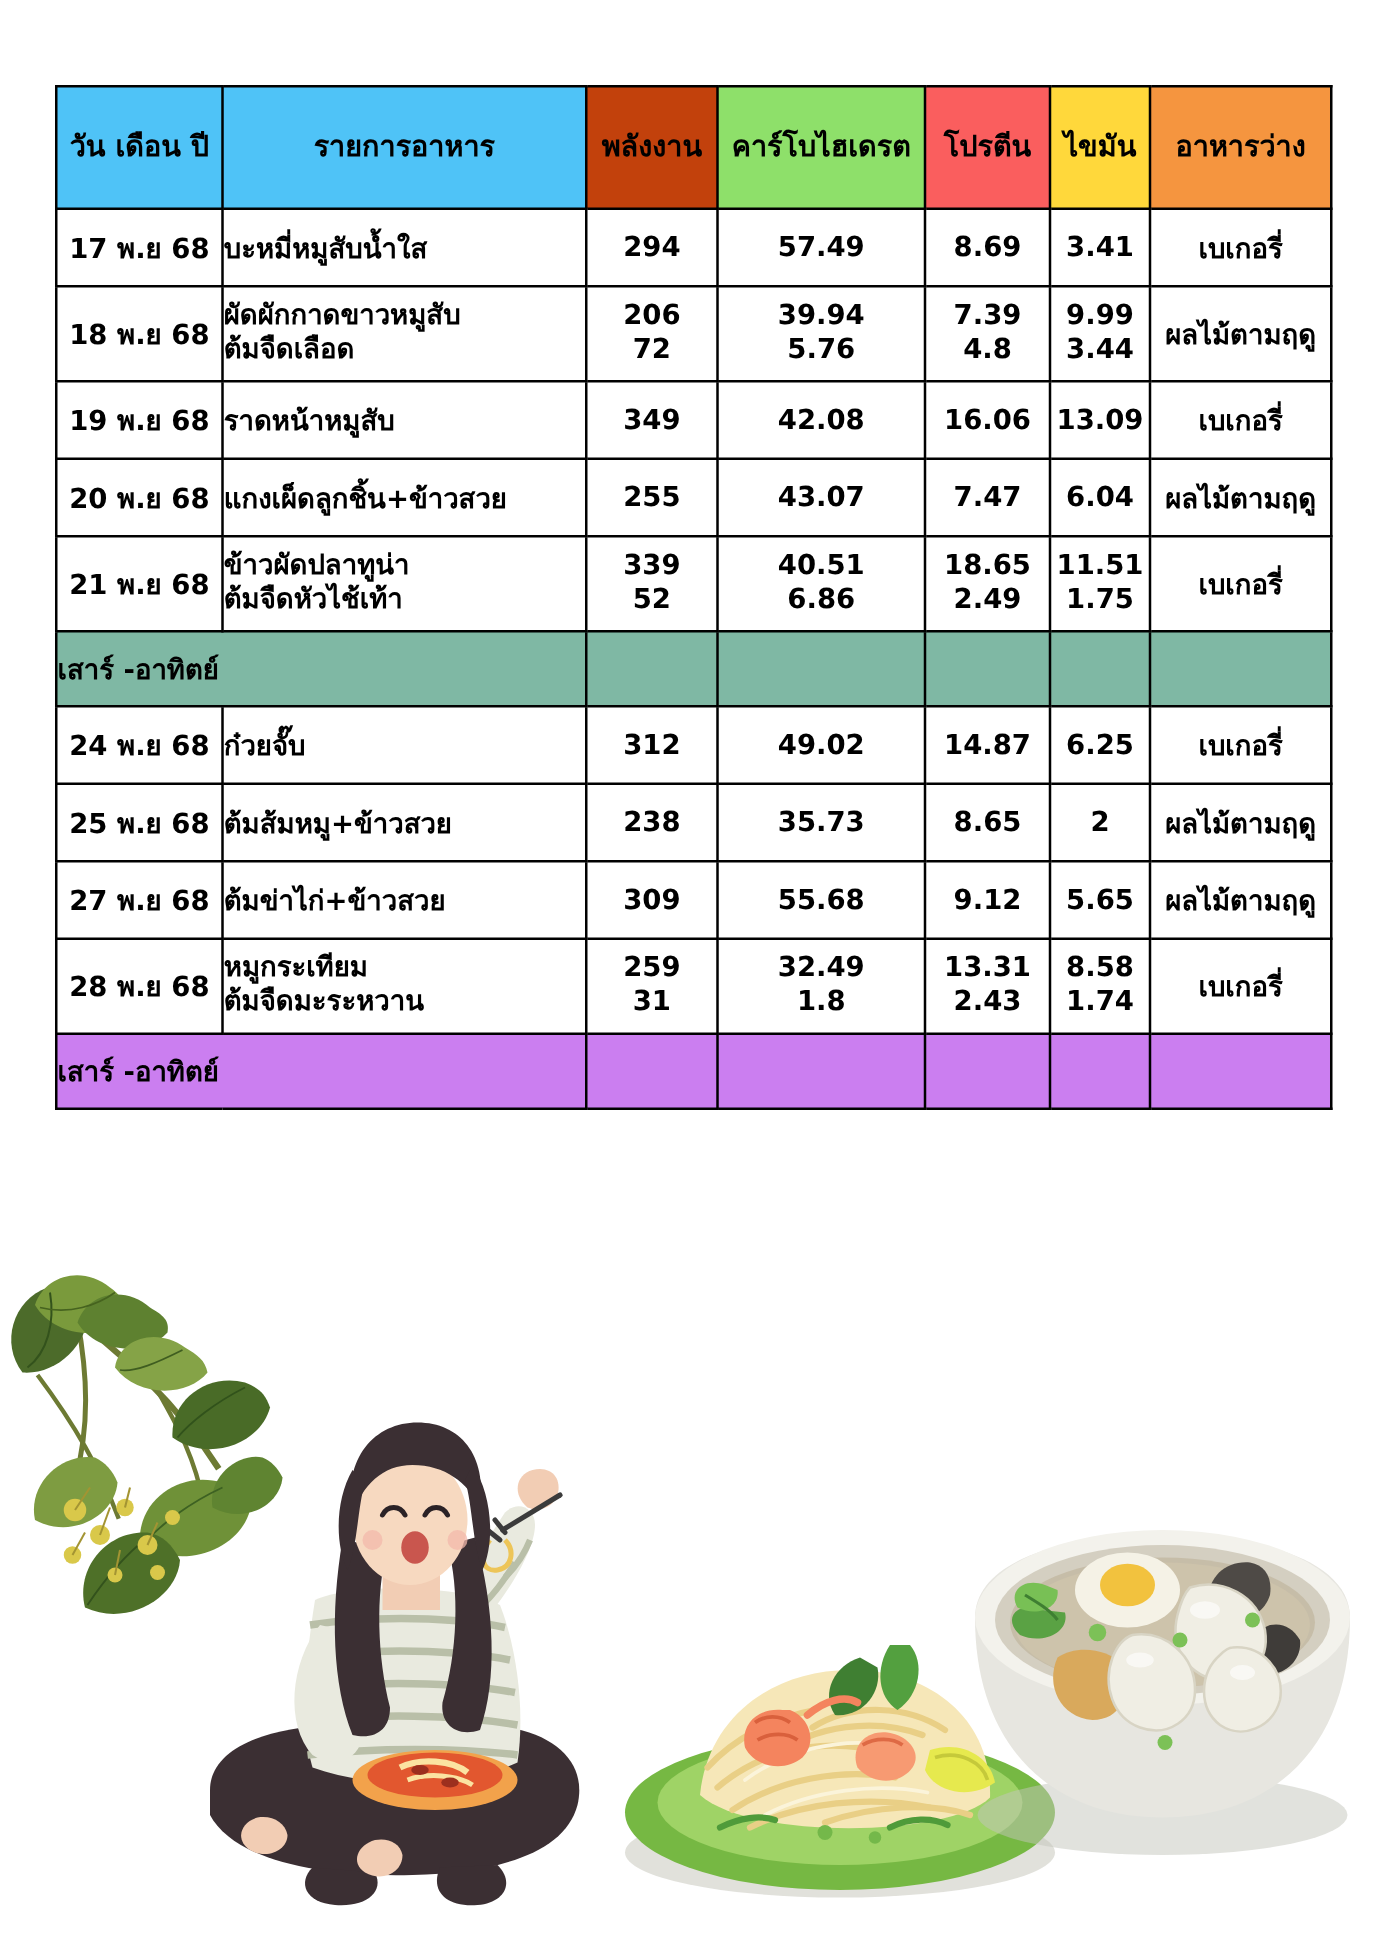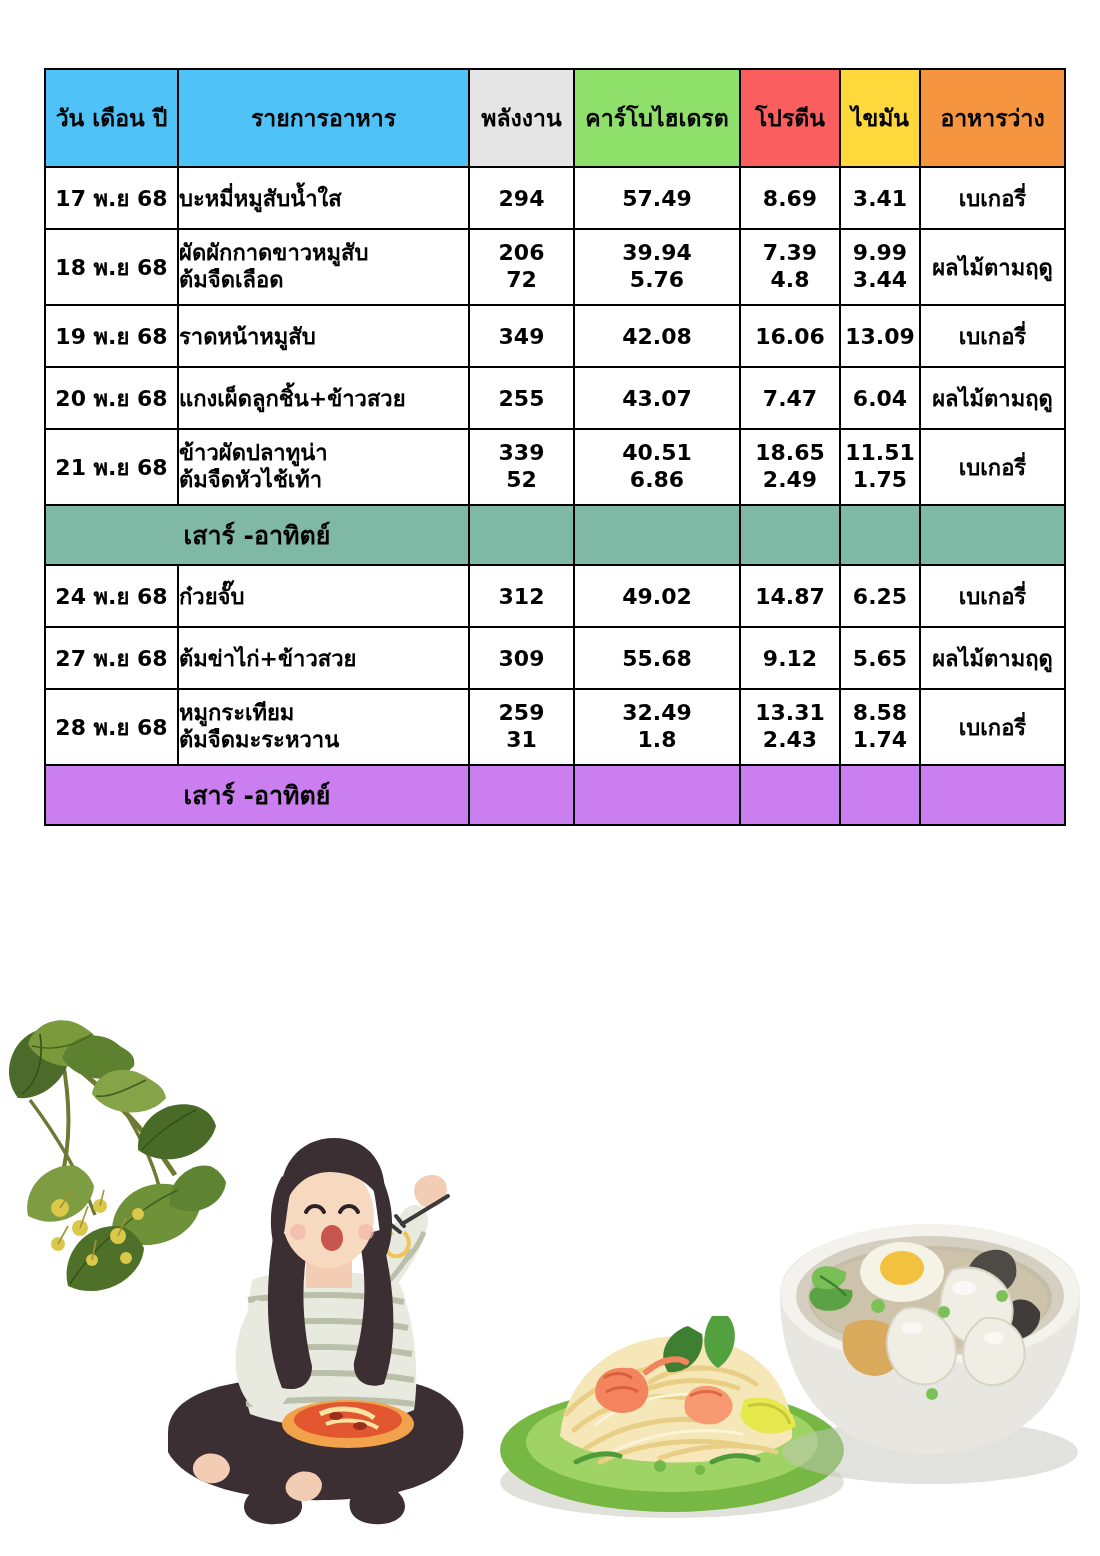--- a/index.html
+++ b/index.html
@@ -49,21 +49,21 @@
   col.c-snack  { width: 145px; }
 
   thead th {
     height: 96px;
     font-size: 23px;
     text-align: center;
     line-height: 1.15;
   }
   th.h-date    { background: #4fc3f7; }
   th.h-food    { background: #4fc3f7; }
-  th.h-energy  { background: #e5e5e5; }
+  th.h-energy  { background: #c2410c; }
   th.h-carb    { background: #8ee06a; }
   th.h-protein { background: #fa5e5e; }
   th.h-fat     { background: #ffd83b; margin-left: 40px; }
   th.h-snack   { background: #f5953f; margin-left: 16px; }
 
   tbody tr.data-row td {
     height: 60px;
     font-size: 22px;
     background: #ffffff;
   }
@@ -96,22 +96,22 @@
 
   tr.weekend-teal td {
     background: #7fb8a4;
     height: 58px;
   }
   tr.weekend-purple td {
     background: #cb7ef0;
     height: 58px;
   }
   td.weekend-label {
-    text-align: center;
-    font-size: 25px;
+    text-align: left;
+    font-size: 22px;
   }
 
   
   .art-layer {
     position: absolute;
     left: 0;
     top: 0;
     width: 1100px;
     height: 1556px;
     pointer-events: none;
@@ -237,20 +237,29 @@
       <tr class="data-row">
         <td class="cell-date">24 พ.ย 68</td>
         <td class="cell-food">ก๋วยจั๊บ</td>
         <td class="cell-num">312</td>
         <td class="cell-num">49.02</td>
         <td class="cell-num">14.87</td>
         <td class="cell-num">6.25</td>
         <td class="cell-snack">เบเกอรี่</td>
       </tr>
 
+      <tr class="data-row">
+        <td class="cell-date">25 พ.ย 68</td>
+        <td class="cell-food">ต้มส้มหมู+ข้าวสวย</td>
+        <td class="cell-num">238</td>
+        <td class="cell-num">35.73</td>
+        <td class="cell-num">8.65</td>
+        <td class="cell-num">2</td>
+        <td class="cell-snack">ผลไม้ตามฤดู</td>
+      </tr>
 
 
       <tr class="data-row">
         <td class="cell-date">27 พ.ย 68</td>
         <td class="cell-food">ต้มข่าไก่+ข้าวสวย</td>
         <td class="cell-num">309</td>
         <td class="cell-num">55.68</td>
         <td class="cell-num">9.12</td>
         <td class="cell-num">5.65</td>
         <td class="cell-snack">ผลไม้ตามฤดู</td>

